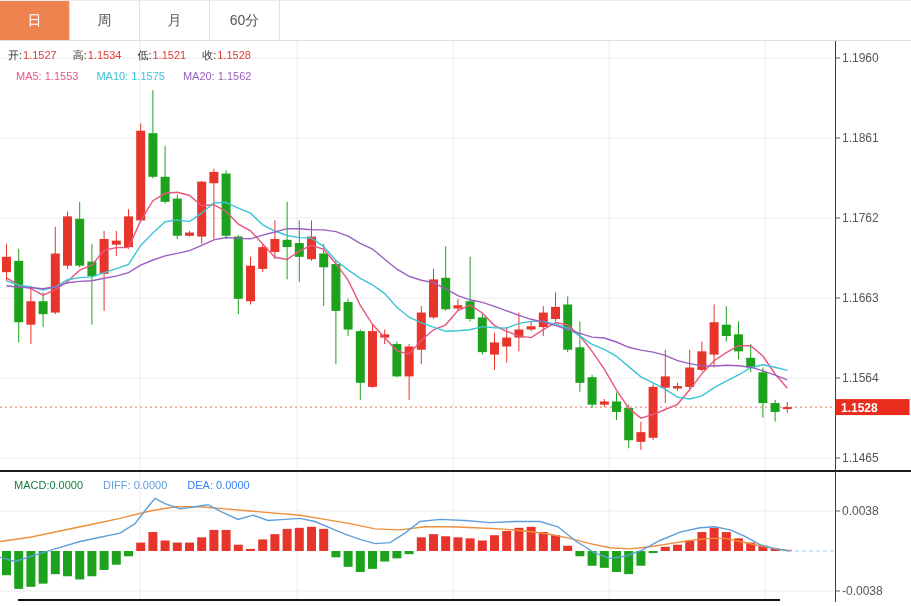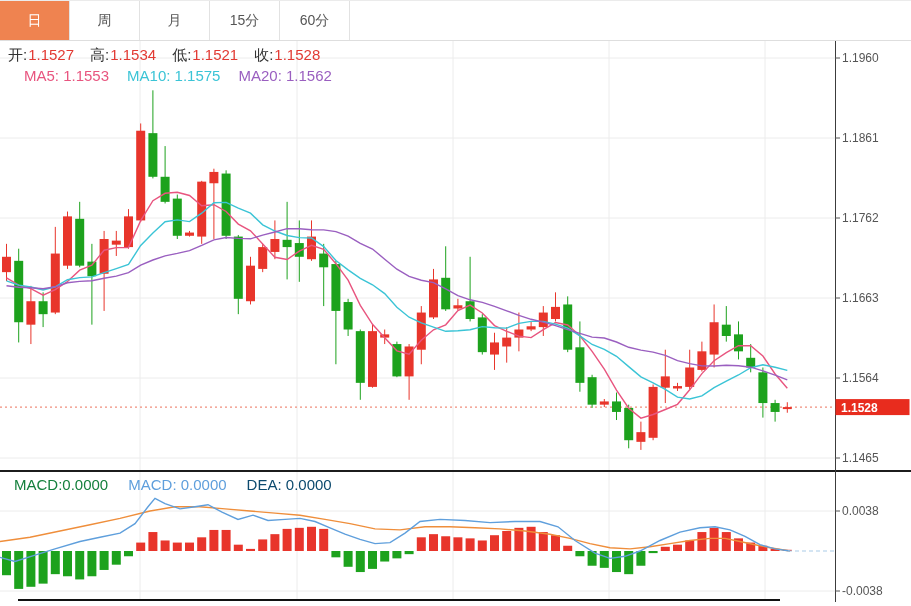--- a/index.html
+++ b/index.html
@@ -5,54 +5,53 @@
   html,body{margin:0;padding:0;background:#fff;}
   .stage{position:relative;width:911px;height:606px;background:#fff;overflow:hidden;
          font-family:"Liberation Sans","DejaVu Sans",sans-serif;}
   .tabbar{position:absolute;top:0;left:0;width:911px;height:41px;display:flex;
           background:#fff;border-top:1px solid #ebebeb;border-bottom:1px solid #dedede;
           box-sizing:border-box;z-index:5;}
   .tab{width:70px;height:100%;box-sizing:border-box;border-right:1px solid #e2e2e2;
        display:flex;align-items:center;justify-content:center;font-size:14px;color:#555;
        background:#fff;cursor:pointer;}
   .tab.active{color:#fff;}
-  .legend{position:absolute;z-index:4;white-space:nowrap;font-size:15px;line-height:16px;text-align:right;}
+  .legend{position:absolute;z-index:4;white-space:nowrap;font-size:11px;line-height:16px;text-align:right;}
   .legend-ohlc{top:47px;left:8px;}
-  .legend-ma{top:68px;left:24px;}
+  .legend-ma{top:68px;left:16px;}
   .legend-macd{top:477px;left:14px;}
   .legend .lbl{margin-right:1px;}
   .legend .val{margin-right:16px;}
   .legend .ma-item{margin-right:18px;}
   .legend .macd-item{margin-right:20px;}
   svg{position:absolute;top:0;left:0;z-index:1;
       font-family:"Liberation Sans","DejaVu Sans",sans-serif;}
 </style>
 </head>
 <body>
 
 <div class="stage">
 
   <div class="tabbar">
     <div class="tab active" style="background: rgb(239, 131, 80);">日</div>
     <div class="tab">周</div>
     <div class="tab">月</div>
-    <div class="tab">15分</div>
     <div class="tab">60分</div>
   </div>
 
   <div class="legend legend-ohlc">
     <span class="lbl" style="color: rgb(51, 51, 51);">开:</span><span class="val" style="color: rgb(226, 58, 51);">1.1527</span><span class="lbl" style="color: rgb(51, 51, 51);">高:</span><span class="val" style="color: rgb(226, 58, 51);">1.1534</span><span class="lbl" style="color: rgb(51, 51, 51);">低:</span><span class="val" style="color: rgb(226, 58, 51);">1.1521</span><span class="lbl" style="color: rgb(51, 51, 51);">收:</span><span class="val" style="color: rgb(226, 58, 51);">1.1528</span>
   </div>
 
   <div class="legend legend-ma">
     <span class="ma-item" style="color: rgb(232, 85, 127);">MA5: 1.1553</span><span class="ma-item" style="color: rgb(59, 196, 214);">MA10: 1.1575</span><span class="ma-item" style="color: rgb(154, 95, 192);">MA20: 1.1562</span>
   </div>
 
   <div class="legend legend-macd">
-    <span class="macd-item" style="color: #15803d;">MACD:0.0000</span><span class="macd-item" style="color: rgb(95, 159, 220);">MACD: 0.0000</span><span class="macd-item" style="color: #0c4a6e;">DEA: 0.0000</span>
+    <span class="macd-item" style="color: #15803d;">MACD:0.0000</span><span class="macd-item" style="color: rgb(95, 159, 220);">DIFF: 0.0000</span><span class="macd-item" style="color: #3b82f6;">DEA: 0.0000</span>
   </div>
 
   <svg id="chart-svg" width="911" height="606" viewBox="0 0 911 606">
       <g>
         <line x1="0" y1="58" x2="835" y2="58" stroke="#ececec" stroke-width="1"></line>
         <line x1="0" y1="138" x2="835" y2="138" stroke="#ececec" stroke-width="1"></line>
         <line x1="0" y1="218" x2="835" y2="218" stroke="#ececec" stroke-width="1"></line>
         <line x1="0" y1="298" x2="835" y2="298" stroke="#ececec" stroke-width="1"></line>
         <line x1="0" y1="377.9999999999982" x2="835" y2="377.9999999999982" stroke="#ececec" stroke-width="1"></line>
         <line x1="0" y1="457.9999999999982" x2="835" y2="457.9999999999982" stroke="#ececec" stroke-width="1"></line>

